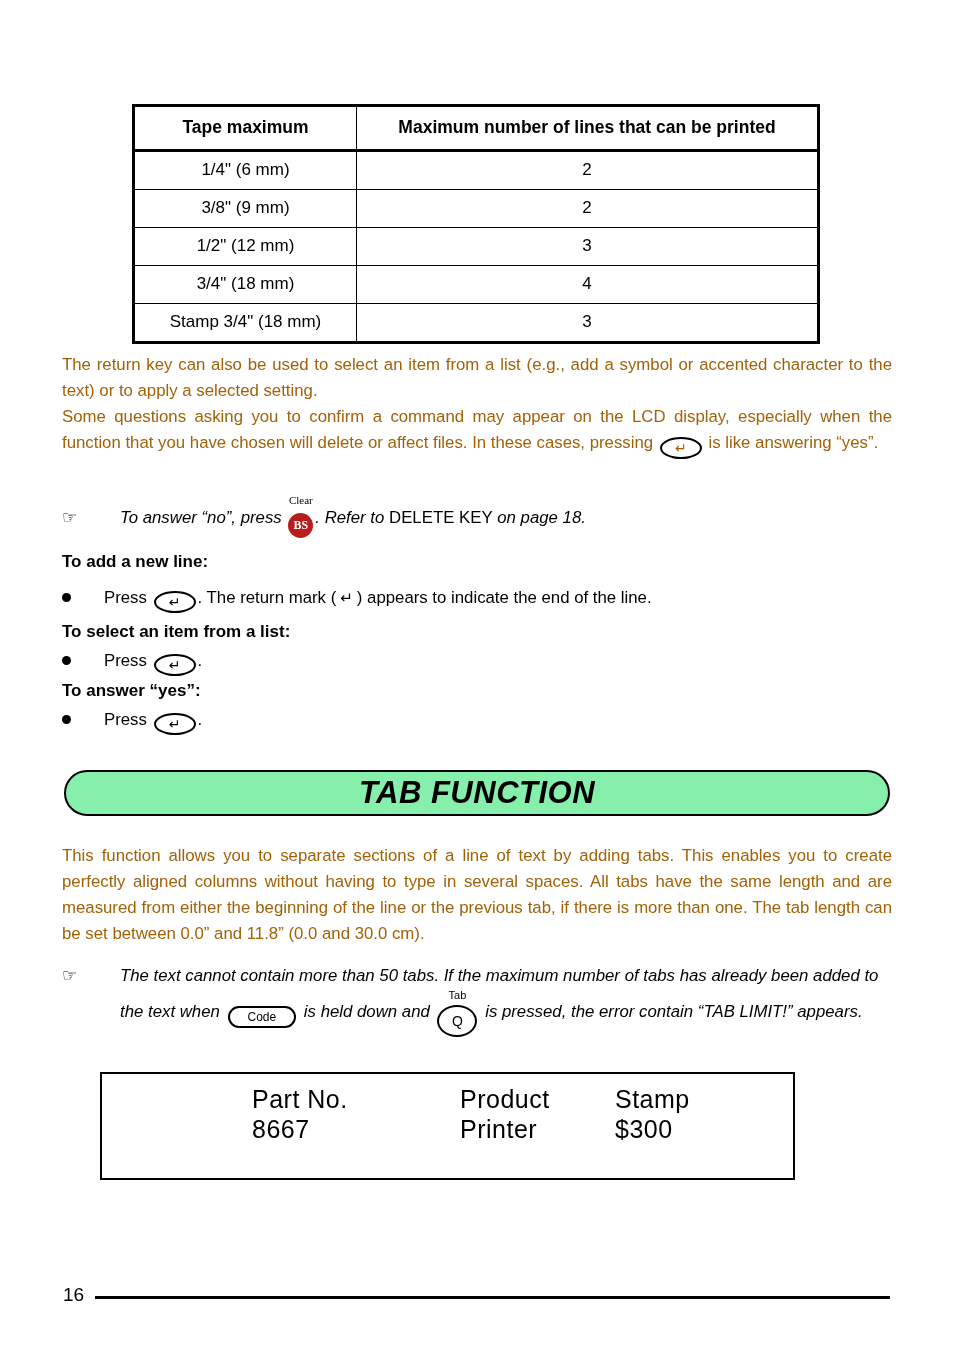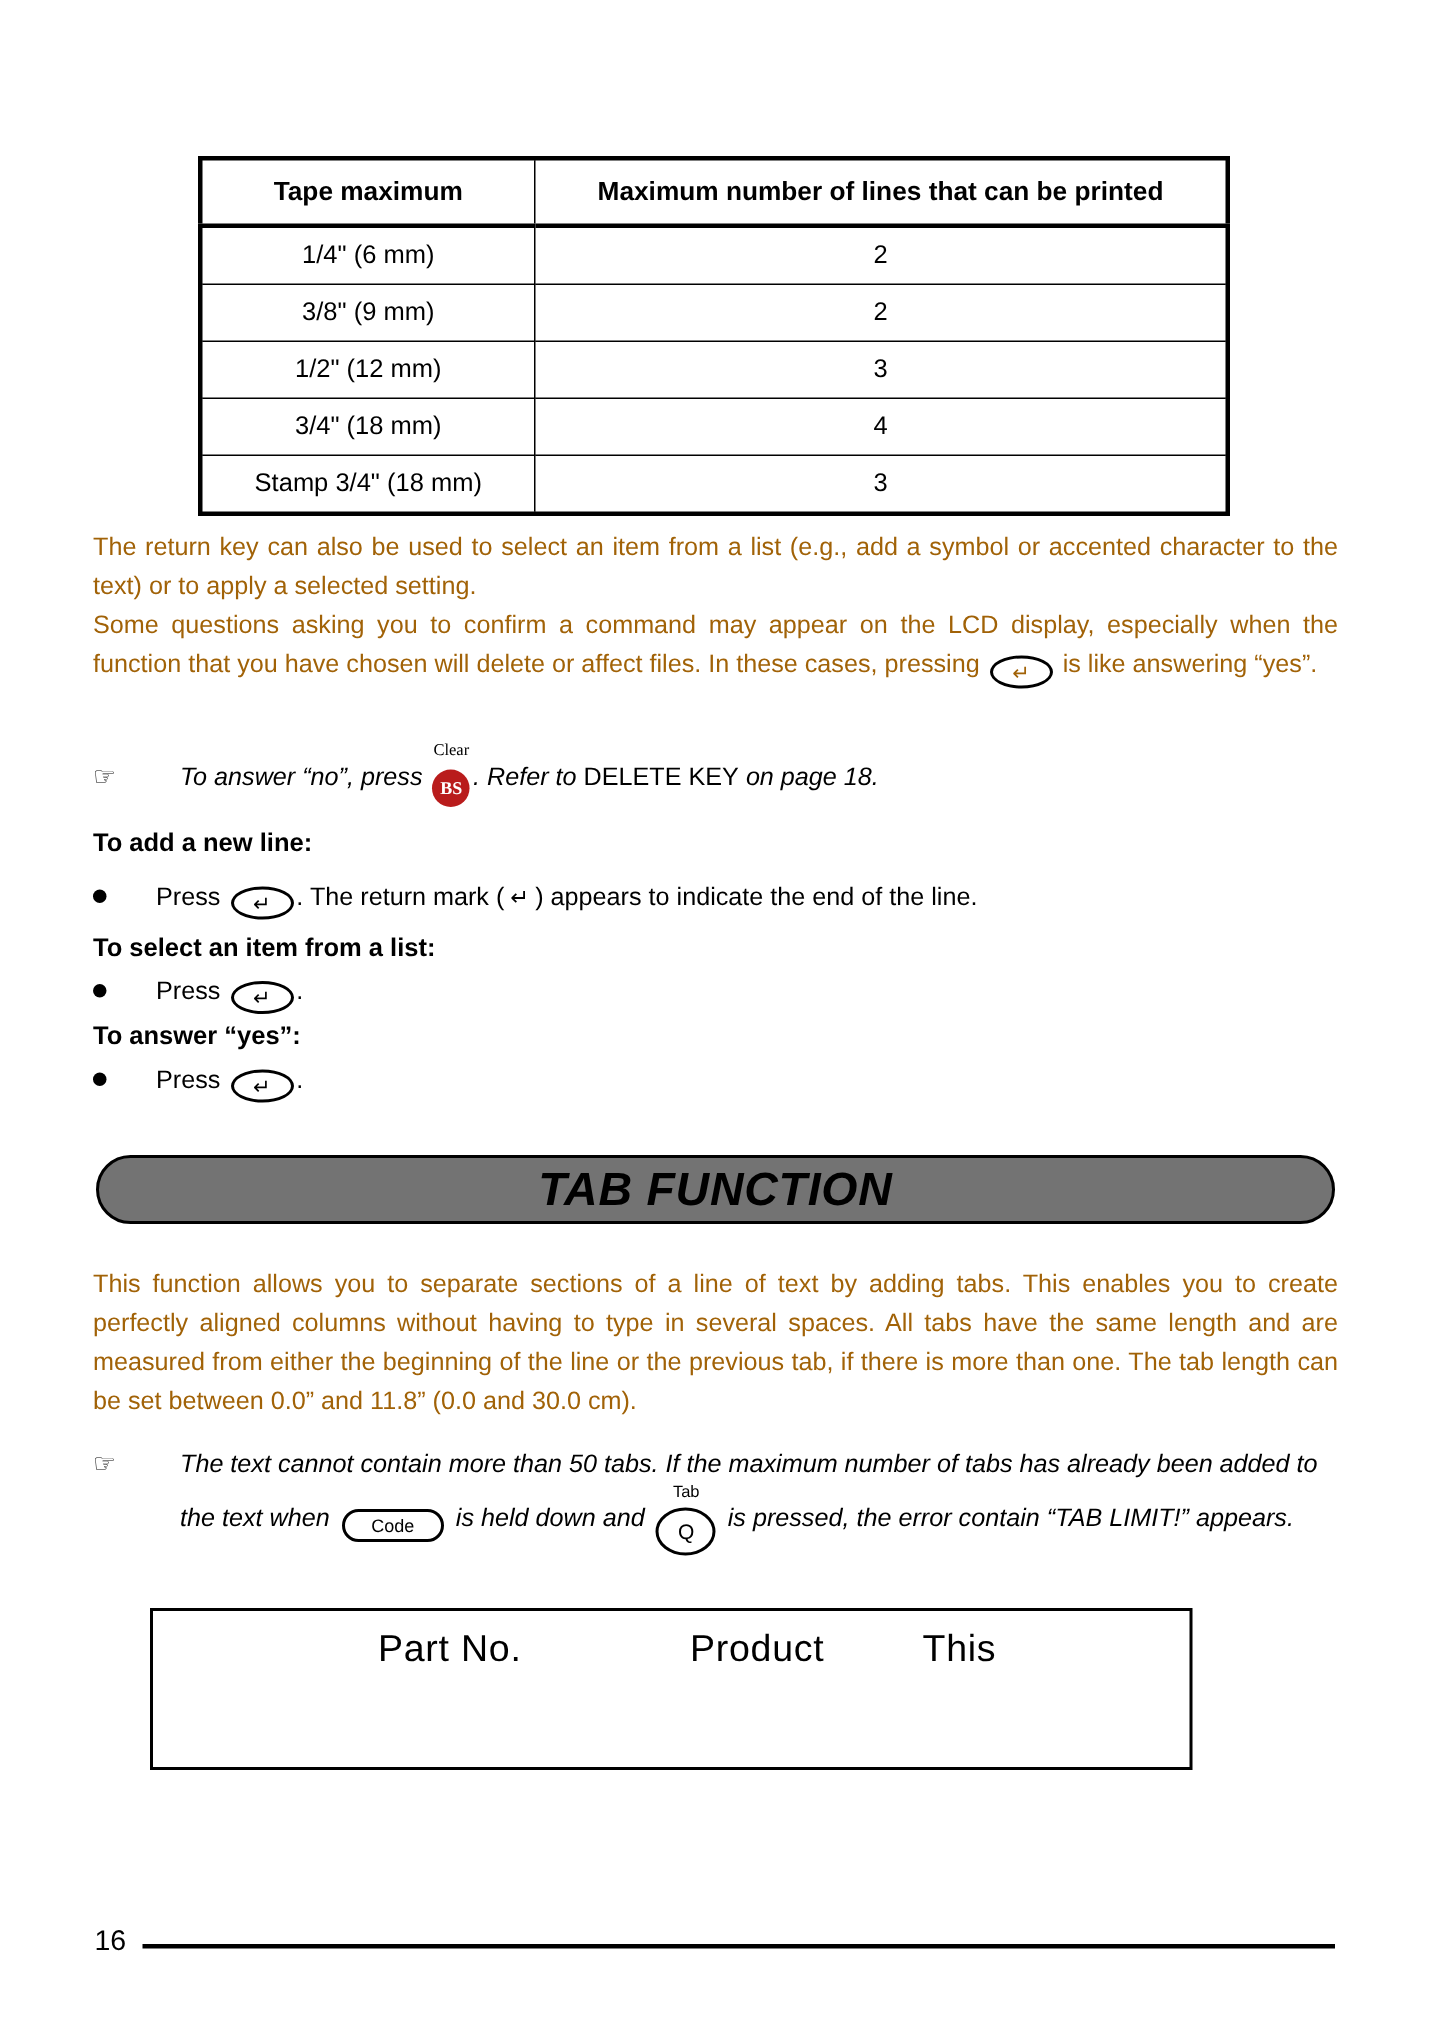--- a/index.html
+++ b/index.html
@@ -195,21 +195,21 @@
   }
   .key-q .key-cap { top: -18px; }
 
   
   .banner {
     position: absolute;
     left: 64px;
     top: 770px;
     width: 826px;
     height: 46px;
-    background: #737373;
+    background: #86efac;
     border: 2px solid #000;
     border-radius: 23px;
     box-sizing: border-box;
     text-align: center;
     line-height: 42px;
     font-size: 31px;
     font-weight: bold;
     font-style: italic;
     font-family: "Liberation Sans", sans-serif;
     letter-spacing: 0.5px;
@@ -352,18 +352,19 @@
     <span class="key-code"><span>Code</span></span>
     <span>is held down and</span>
     <span class="key-q"><span class="key-cap">Tab</span><span>Q</span></span>
     <span>is pressed, the error contain</span>
     <span>“TAB LIMIT!” appears.</span>
   </span>
 </div>
 
 <div class="example-box">
   <div class="example-grid">
-    <span class="row"><span class="col1">Part No.</span><span class="col2">Product</span><span class="col3">This</span></span>
+    <span class="row"><span class="col1">Part No.</span><span class="col2">Product</span><span class="col3">Stamp</span></span>
+    <span class="row"><span class="col1">8667</span><span class="col2">Printer</span><span class="col3">$300</span></span>
   </div>
 </div>
 
 <div class="footer-page">16</div>
 <div class="footer-rule"></div>
 
 </body></html>

